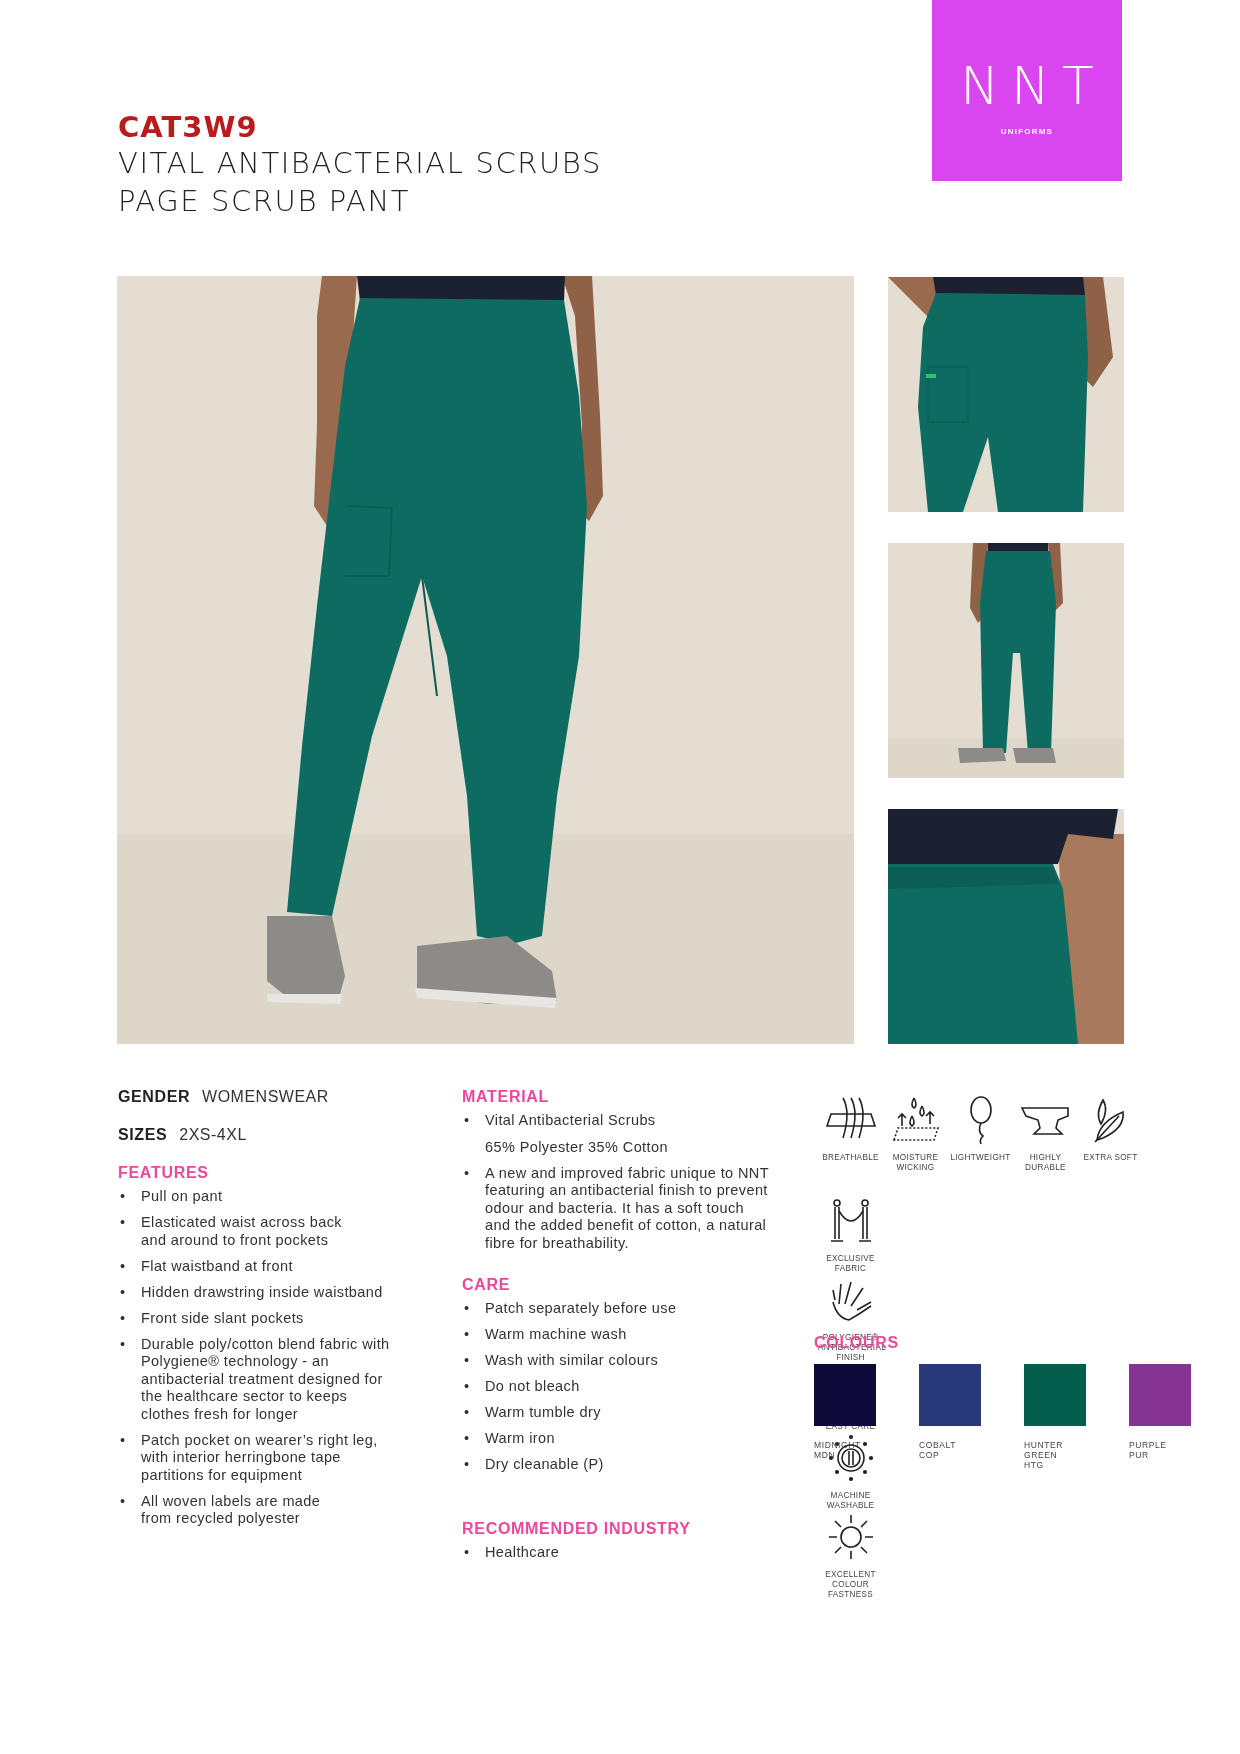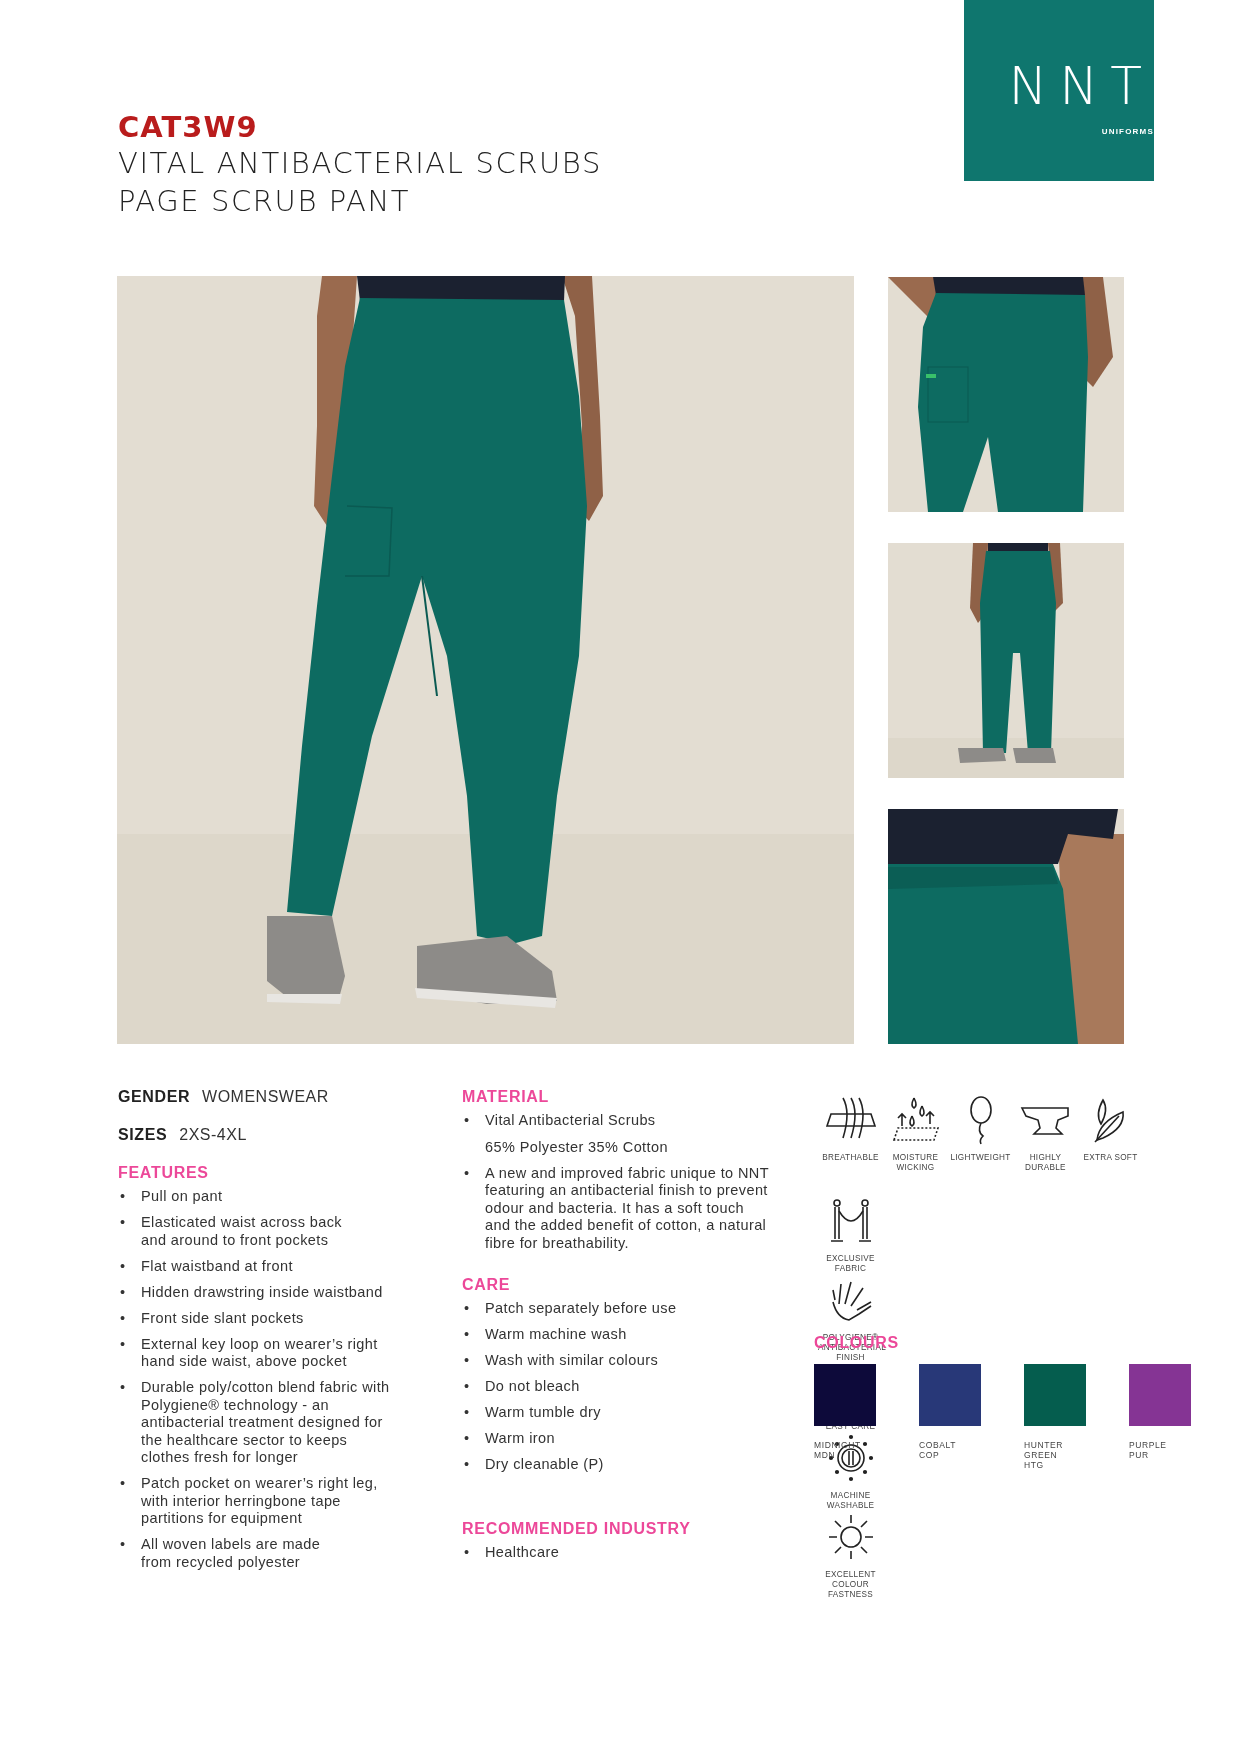--- a/index.html
+++ b/index.html
@@ -1,19 +1,19 @@
 <!DOCTYPE html>
 <html><head>
   <meta charset="utf-8">
   <style>
     * { box-sizing: border-box; margin: 0; padding: 0; }
     html, body { width: 1240px; height: 1754px; background: #ffffff; overflow: hidden; }
     body { position: relative; font-family: "Liberation Sans", "DejaVu Sans", sans-serif; color: #2a2a2a; }
 
-    .logo { position: absolute; left: 964px; top: 0; width: 190px; height: 181px; background: #0f766e; color: #fff; text-align: right; }
+    .logo { position: absolute; left: 932px; top: 0; width: 190px; height: 181px; background: #d946ef; color: #fff; text-align: center; }
     .logo .brand { position: absolute; top: 60px; left: 0; right: 0; font-family: "DejaVu Sans", sans-serif; font-weight: 300; font-size: 52px; letter-spacing: 12px; padding-left: 12px; line-height: 1; }
     .logo .sub { position: absolute; top: 127px; left: 0; right: 0; font-size: 8px; font-weight: bold; letter-spacing: 1.2px; }
 
     .title-block { position: absolute; left: 118px; top: 110px; }
     .code { font-family: "DejaVu Sans", sans-serif; font-weight: bold; font-size: 29px; letter-spacing: 1px; color: #b91c1c; line-height: 34px; }
     .title-line { font-family: "DejaVu Sans", sans-serif; font-weight: 200; font-size: 29px; letter-spacing: 1.6px; color: #222; line-height: 38px; }
 
     .photo { position: absolute; overflow: hidden; background: #e3ddd2; }
     .photo .bg-floor { position: absolute; left: 0; right: 0; bottom: 0; background: #ddd7ca; }
     .photo svg { position: absolute; left: 0; top: 0; width: 100%; height: 100%; }
@@ -127,21 +127,20 @@
     <span class="k">SIZES</span>
     <span class="v">2XS-4XL</span>
   </div>
   <div class="section-h">FEATURES</div>
   <ul class="bullets">
     <li>Pull on pant</li>
     <li style="width:240px">Elasticated waist across back and around to front pockets</li>
     <li>Flat waistband at front</li>
     <li>Hidden drawstring inside waistband</li>
     <li>Front side slant pockets</li>
-    <li style="width:285px">External key loop on wearer’s right hand side waist, above pocket</li>
     <li style="width:272px">Durable poly/cotton blend fabric with Polygiene® technology - an antibacterial treatment designed for the healthcare sector to keeps clothes fresh for longer</li>
     <li style="width:262px">Patch pocket on wearer’s right leg, with interior herringbone tape partitions for equipment</li>
     <li style="width:230px">All woven labels are made from recycled polyester</li>
   </ul>
 </div>
 
 <div class="col col-mid">
   <div class="section-h">MATERIAL</div>
   <ul class="bullets">
     <li>

